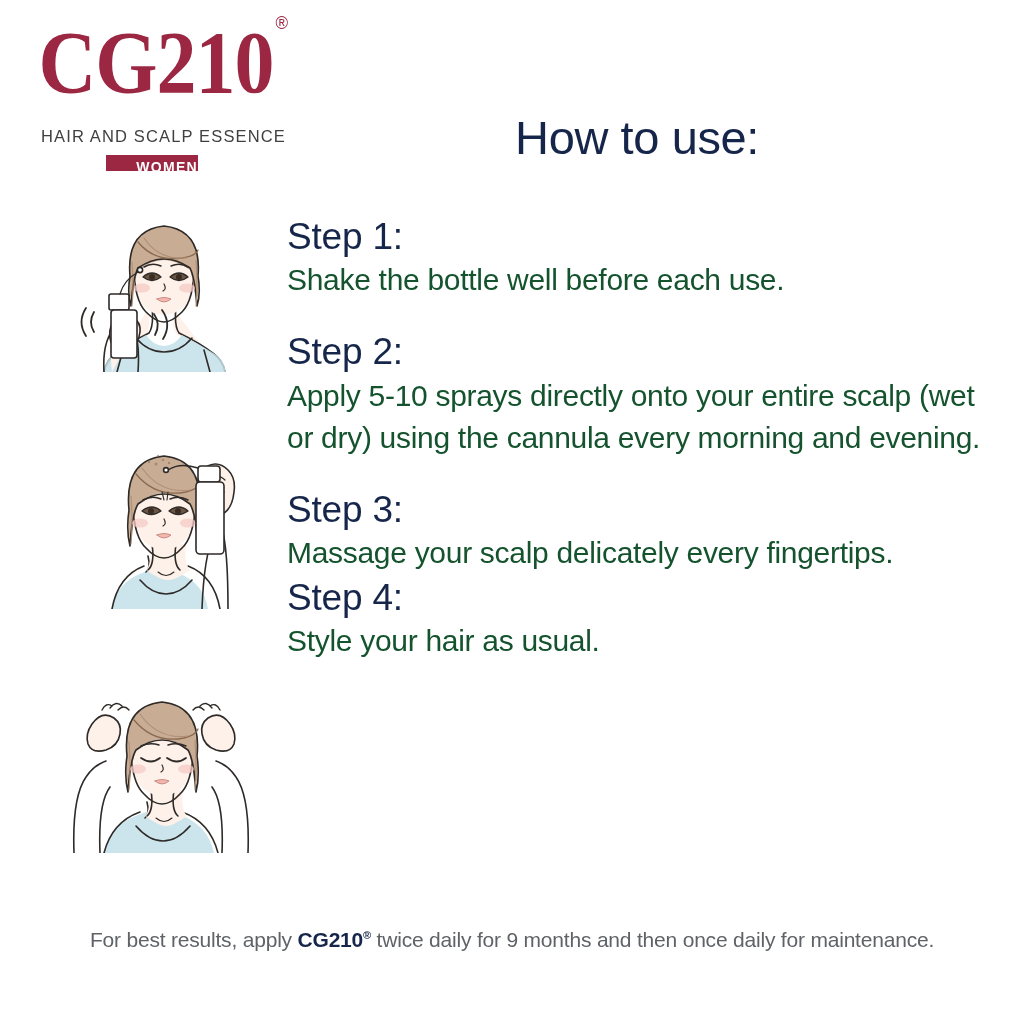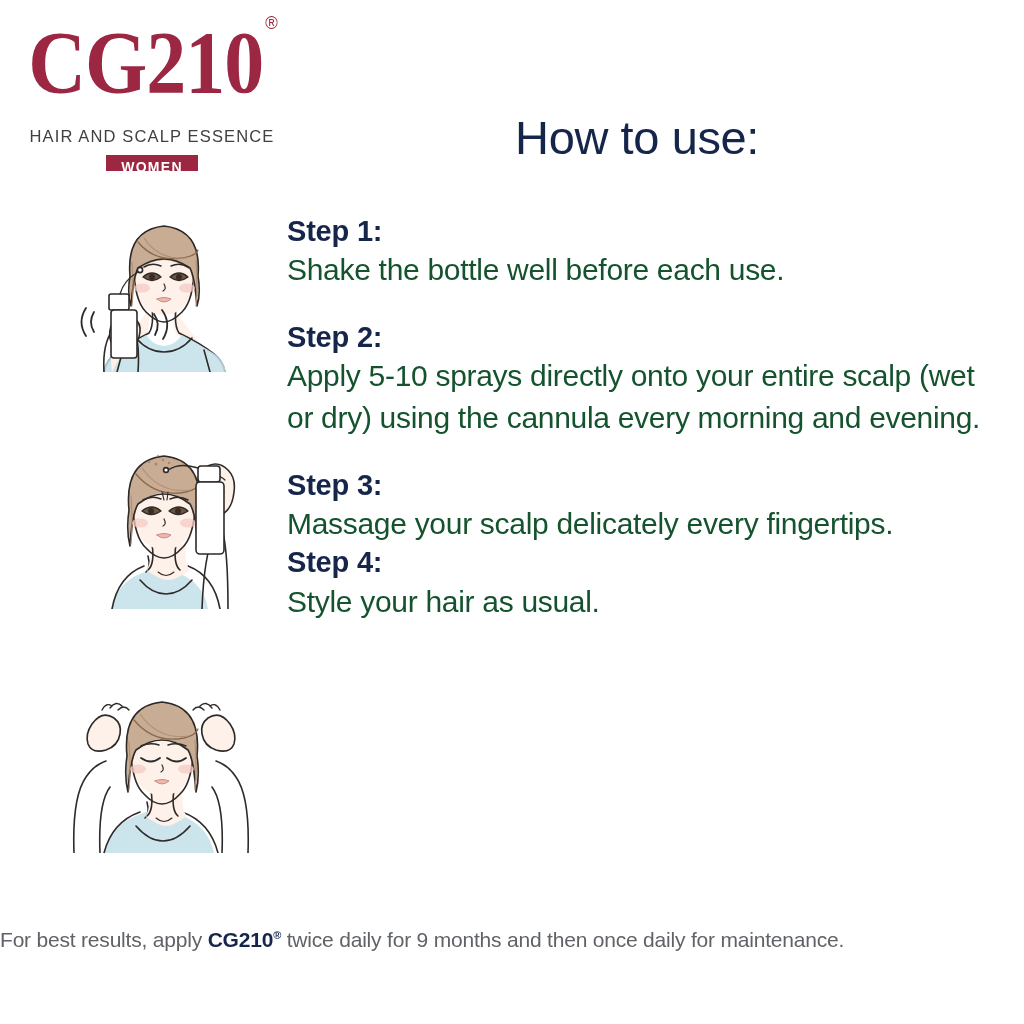--- a/index.html
+++ b/index.html
@@ -15,21 +15,21 @@
     font-family: "Liberation Sans", sans-serif;
     -webkit-font-smoothing: antialiased;
   }
 
   
   #logo-block {
     position: absolute;
     left: 18px;
     top: 18px;
     width: 268px;
-    text-align: center;
+    text-align: right;
   }
   #logo-wordmark {
     font-family: "Liberation Serif", "DejaVu Serif", serif;
     font-weight: 700;
     font-size: 80px;
     line-height: 0.98;
     color: #9c2743;
     letter-spacing: -1px;
     position: relative;
     display: inline-block;
@@ -83,22 +83,22 @@
   
   #steps {
     position: absolute;
     left: 287px;
     top: 214px;
     width: 715px;
   }
   .step {
   }
   .step-heading {
-    font-size: 29px;
-    font-weight: 700;
+    font-size: 37px;
+    font-weight: 400;
     color: #16264a;
     line-height: 1.22;
     letter-spacing: -0.2px;
   }
   .step-body {
     font-size: 30px;
     font-weight: 400;
     color: #14532d;
     line-height: 1.41;
     letter-spacing: -0.3px;
@@ -106,20 +106,21 @@
   .step-1 { margin-bottom: 28px; }
   .step-2 { margin-bottom: 28px; }
   .step-3 { }
 
   
   #footer-note {
     position: absolute;
     left: 0;
     top: 928px;
     width: 1024px;
+    text-align: center;
     font-size: 21px;
     color: #5f6367;
     letter-spacing: -0.2px;
   }
   #footer-note b {
     color: #16264a;
     font-weight: 700;
   }
   #footer-note sup {
     font-size: 11px;

